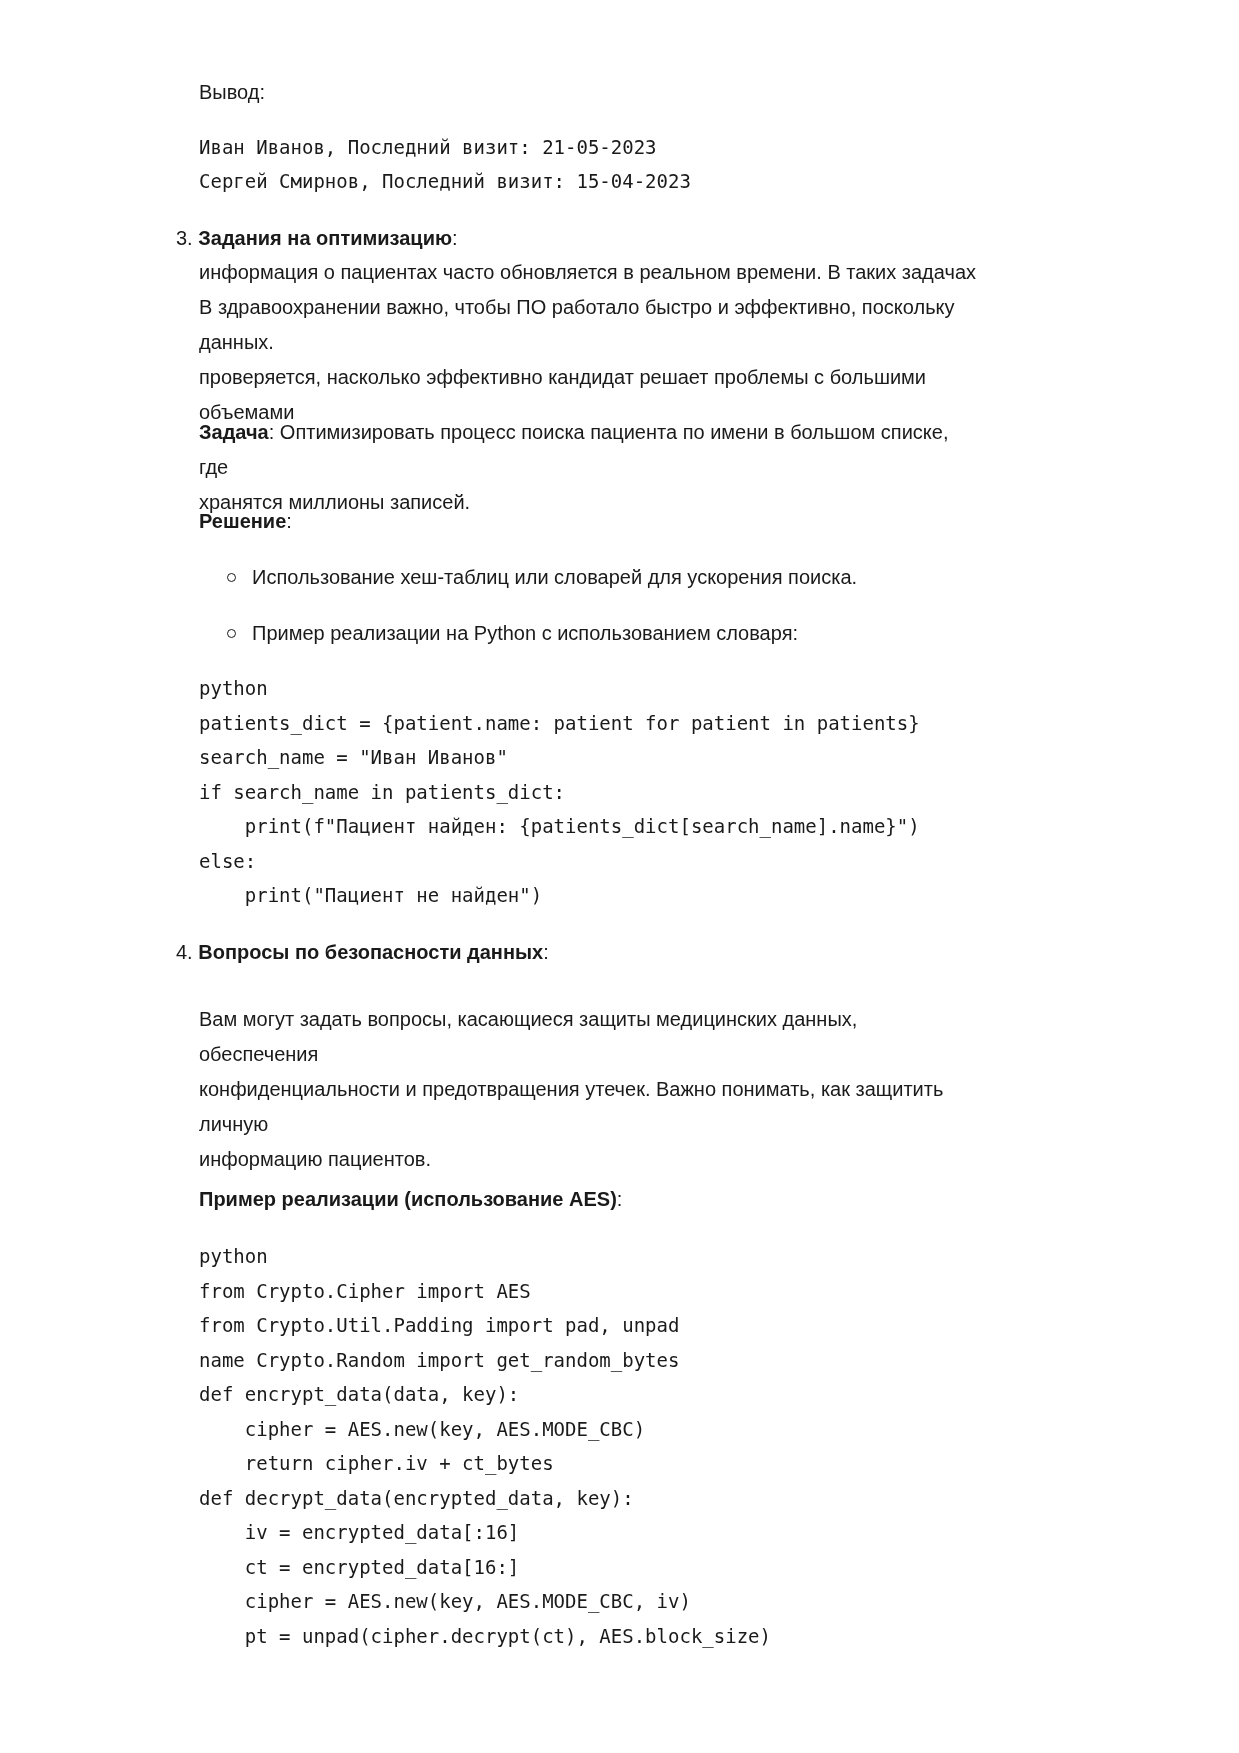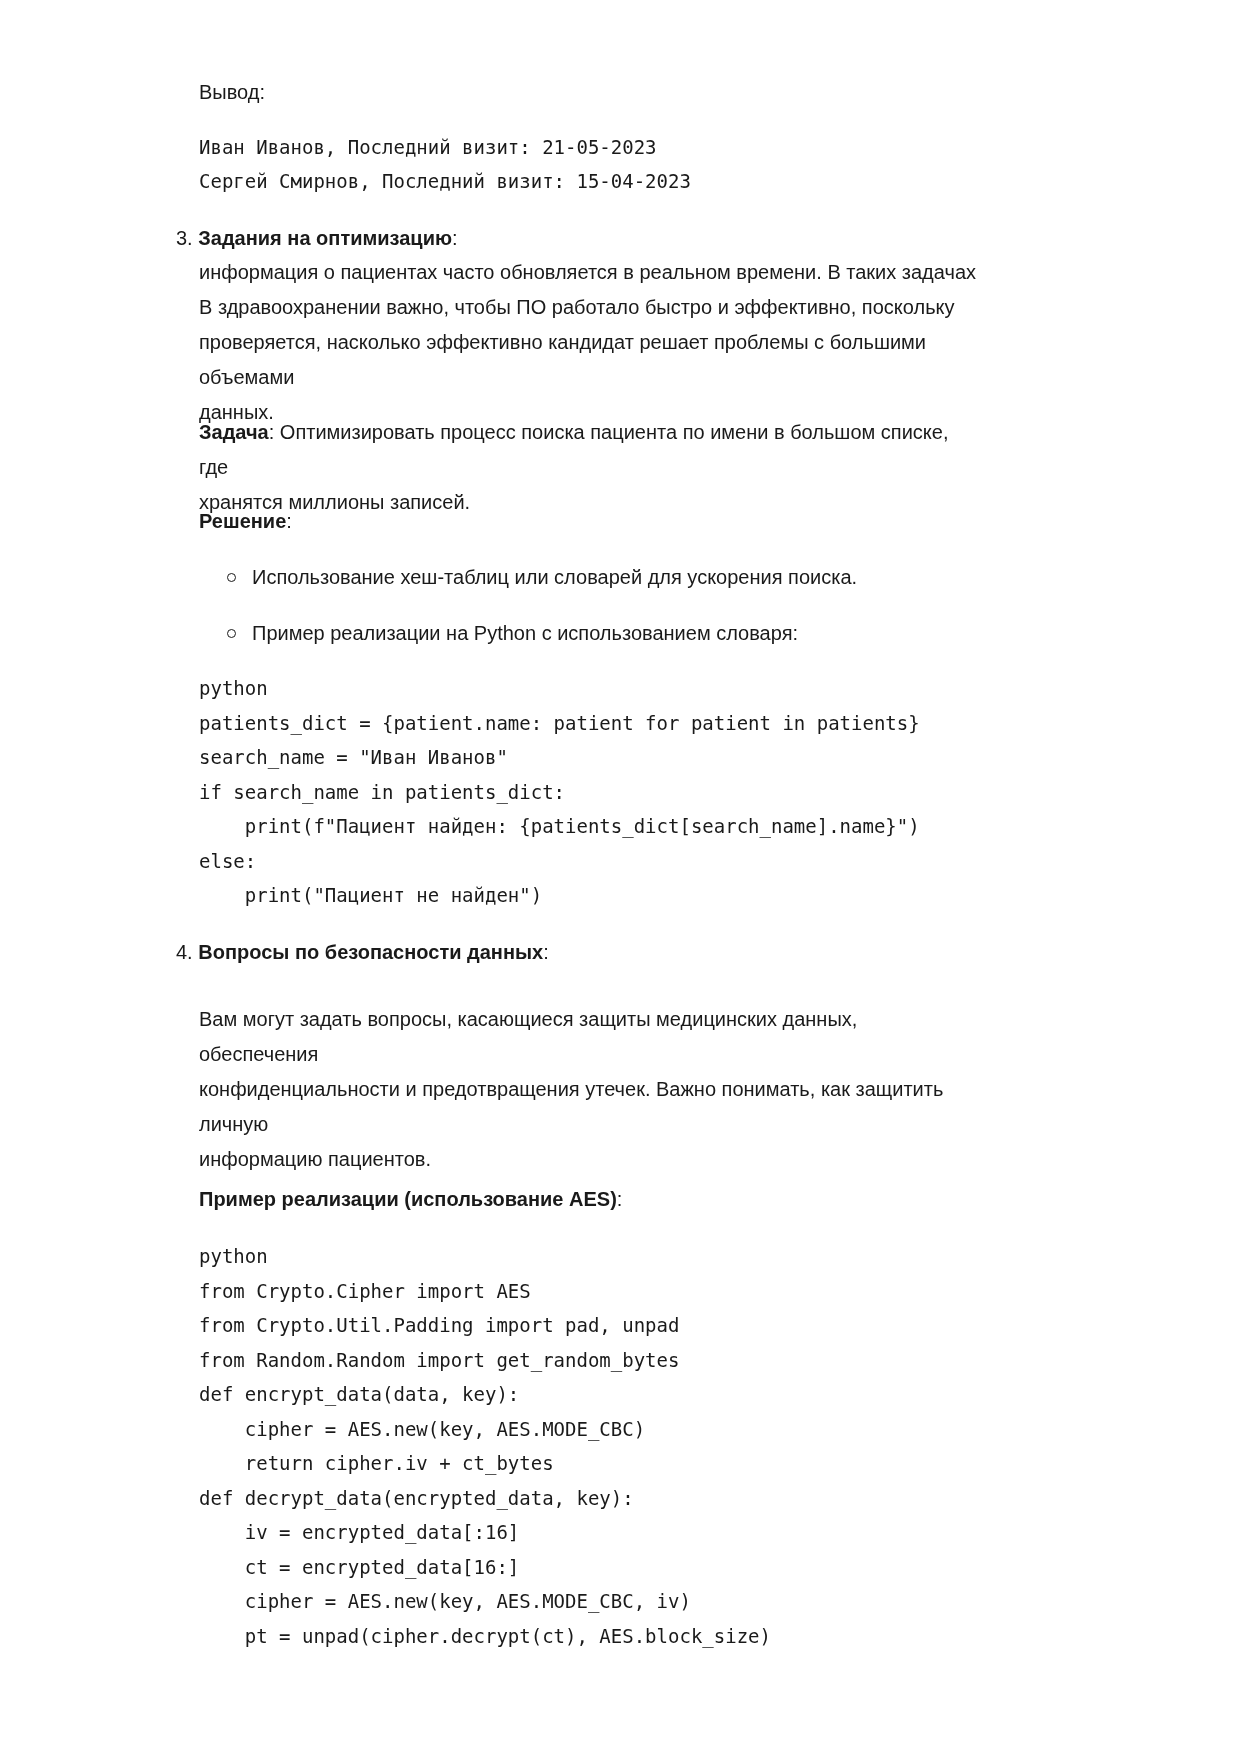--- a/index.html
+++ b/index.html
@@ -20,22 +20,22 @@
   <div class="abs mono" style="left:199px; top:114px;">Иван Иванов, Последний визит: 21-05-2023</div>
   <div class="abs mono" style="left:199px; top:148px;">Сергей Смирнов, Последний визит: 15-04-2023</div>
 
   <div class="abs txt" style="left:176px; top:205px;">
     <span>3.</span>
     <b>Задания на оптимизацию</b><span>:</span>
   </div>
   <div class="abs txt" style="left:199px; top:239px;">
     <div>информация о пациентах часто обновляется в реальном времени. В таких задачах</div>
     <div>В здравоохранении важно, чтобы ПО работало быстро и эффективно, поскольку</div>
+    <div>данных.</div>
     <div>проверяется, насколько эффективно кандидат решает проблемы с большими объемами</div>
-    <div>данных.</div>
   </div>
 
   <div class="abs txt" style="left:199px; top:399px;">
     <div><b>Задача</b><span>: Оптимизировать процесс поиска пациента по имени в большом списке, где</span></div>
     <div>хранятся миллионы записей.</div>
   </div>
 
   <div class="abs txt" style="left:199px; top:488px;">
     <b>Решение</b><span>:</span>
   </div>
@@ -67,21 +67,21 @@
 
 
   <div class="abs txt" style="left:199px; top:1166px;">
     <b>Пример реализации (использование AES)</b><span>:</span>
   </div>
 
   <div class="abs" style="left:199px; top:1223px;">
     <div class="mono">python</div>
     <div class="mono">from Crypto.Cipher import AES</div>
     <div class="mono">from Crypto.Util.Padding import pad, unpad</div>
-    <div class="mono">from Random.Random import get_random_bytes</div>
+    <div class="mono">name Crypto.Random import get_random_bytes</div>
     <div class="mono">def encrypt_data(data, key):</div>
     <div class="mono">    cipher = AES.new(key, AES.MODE_CBC)</div>
     <div class="mono">    return cipher.iv + ct_bytes</div>
     <div class="mono">def decrypt_data(encrypted_data, key):</div>
     <div class="mono">    iv = encrypted_data[:16]</div>
     <div class="mono">    ct = encrypted_data[16:]</div>
     <div class="mono">    cipher = AES.new(key, AES.MODE_CBC, iv)</div>
     <div class="mono">    pt = unpad(cipher.decrypt(ct), AES.block_size)</div>
   </div>
 

